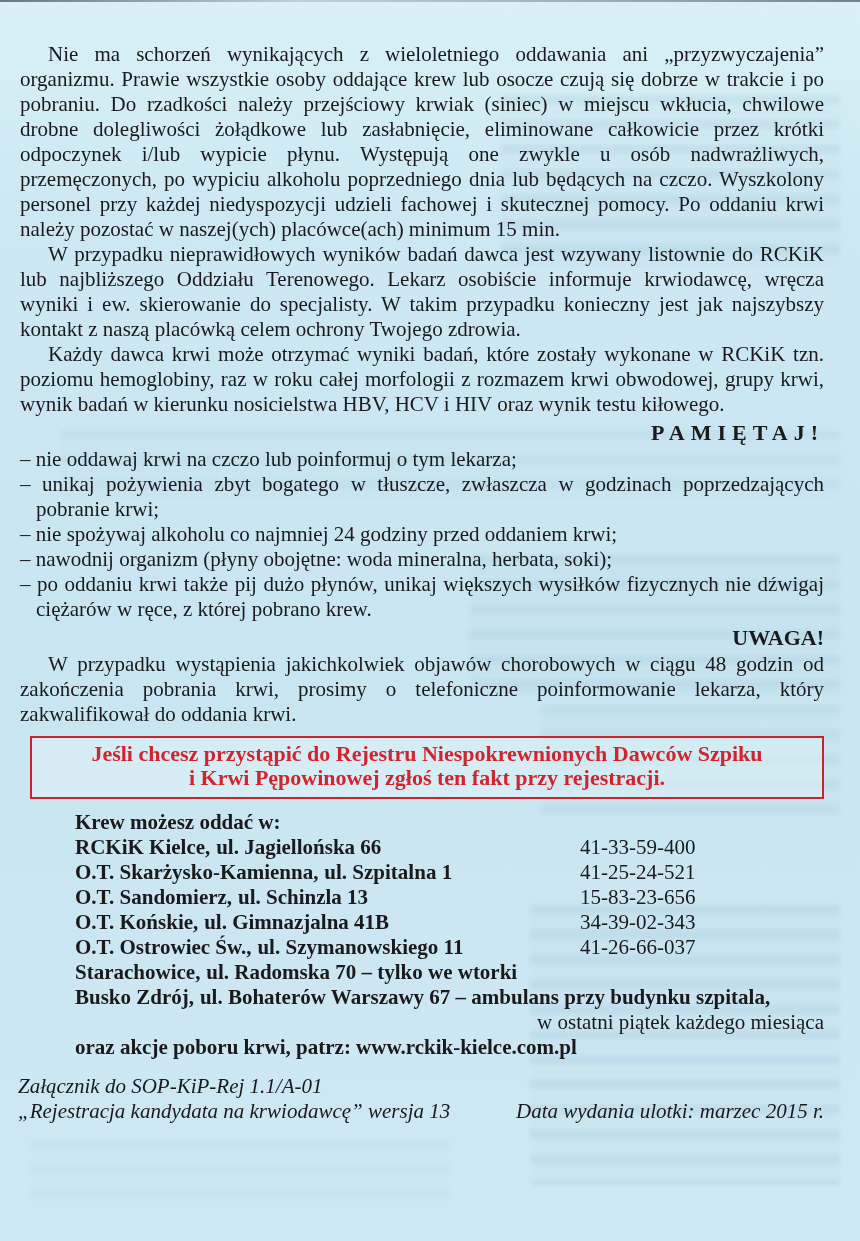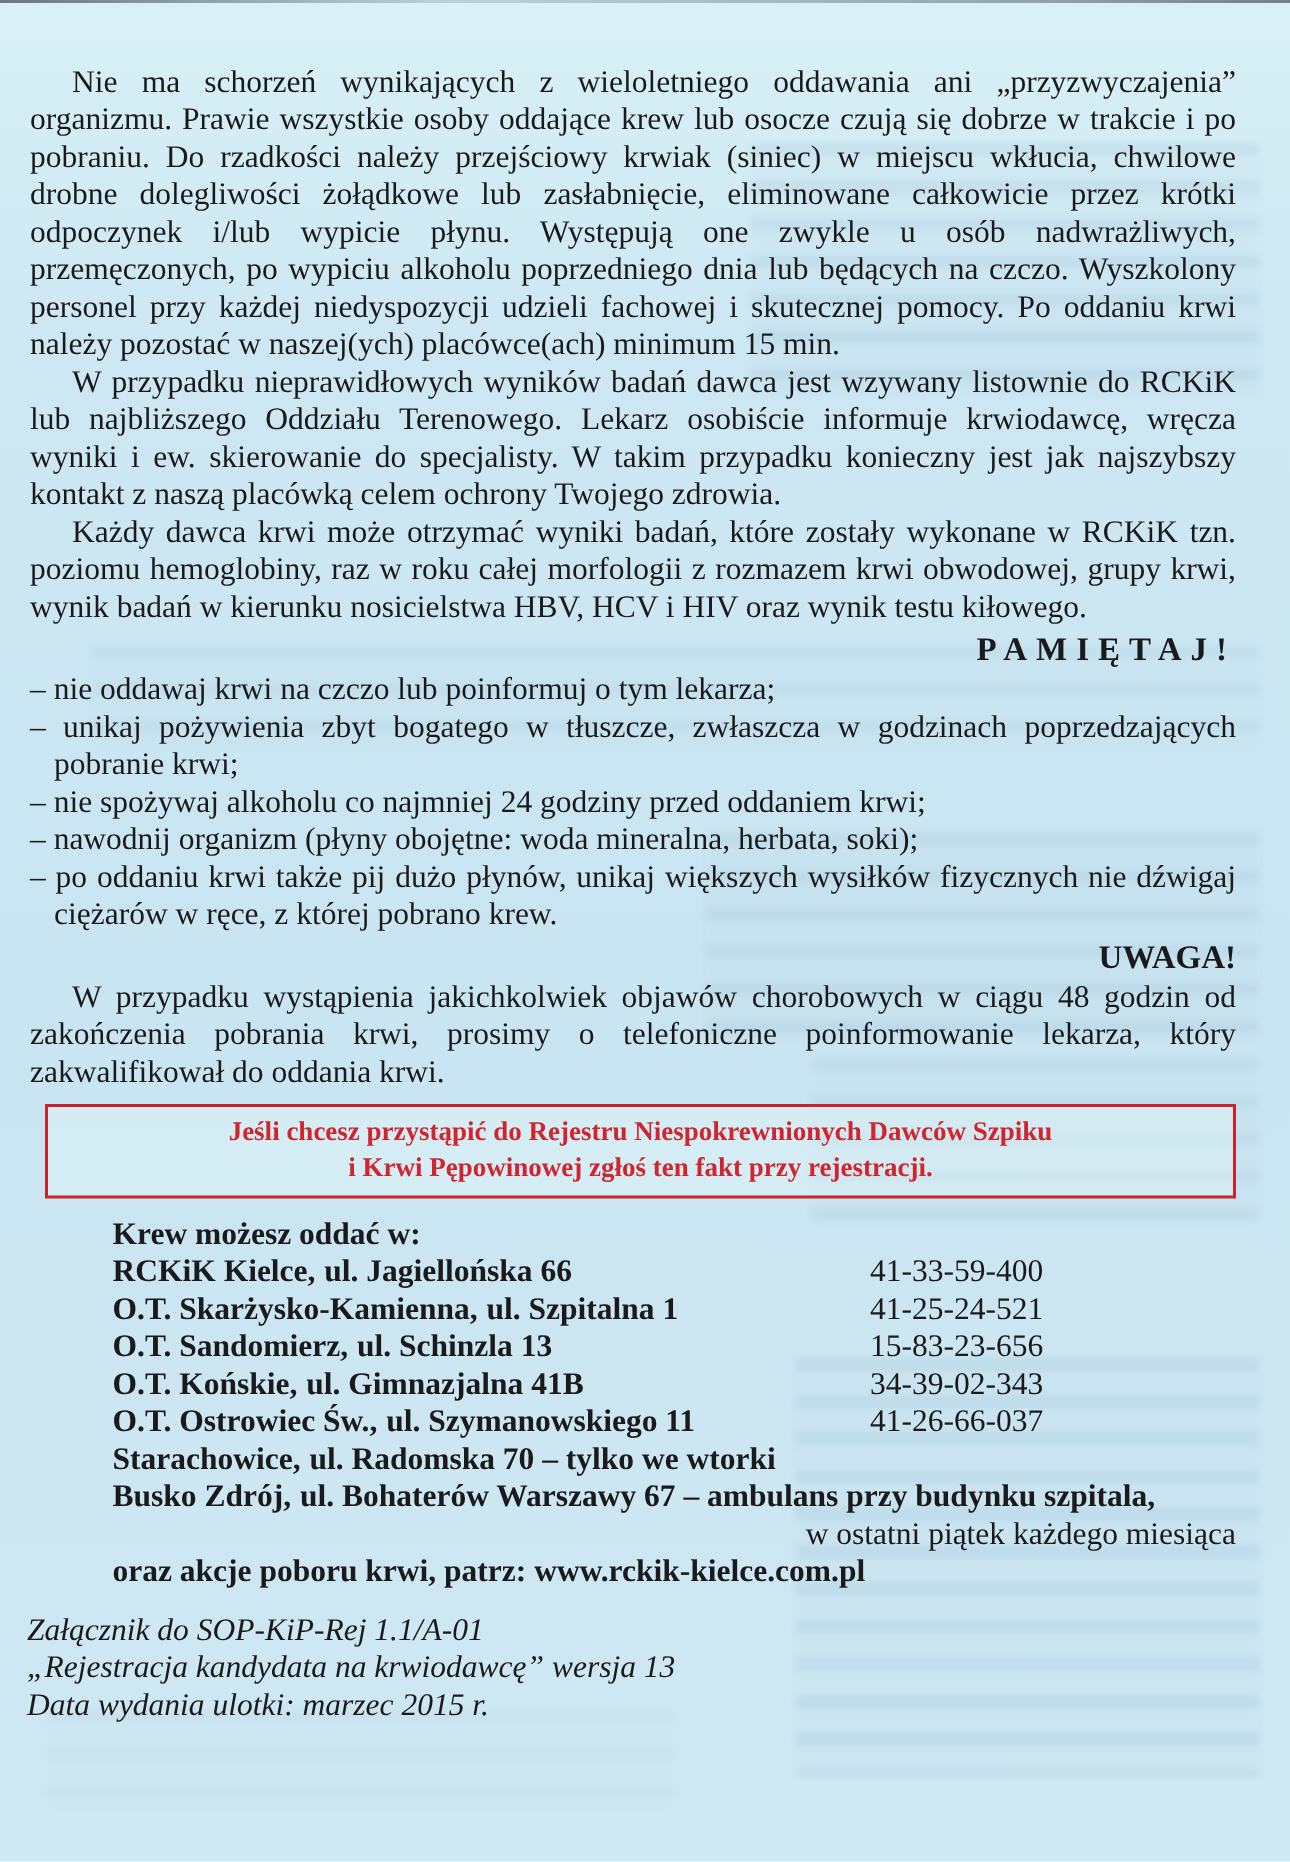--- a/index.html
+++ b/index.html
@@ -42,38 +42,38 @@
   .spread { letter-spacing:6px; }
   .reminder-list { list-style:none; margin:0; padding:0; }
   .reminder-list li { padding-left:16px; text-indent:-16px; }
 
   .notice-box {
     box-sizing:border-box;
     margin:9px 0 0 10px;
     border:2px solid #c9242d;
     padding:4px 10px 7px;
     text-align:center; text-indent:0;
-    font-weight:bold; font-size:18px; line-height:24px;
+    font-weight:bold; font-size:22px; line-height:24px;
     color:#d0252e;
     background: rgba(236,248,250,0.35);
   }
 
   .donation { margin:11px 0 0 55px; text-align:left; }
   .don-header { font-weight:bold; }
   .don-row { display:flex; }
   .don-left { flex:0 0 505px; }
   .don-left.wide { flex:1 1 auto; }
   .don-name { font-weight:bold; }
   .don-addr { margin-left:0.28em;font-weight:bold; }
   .don-phone { flex:1 1 auto; text-align:left; }
   .don-cont { text-align:right; }
   .campaigns { font-weight:bold; }
 
   .footer { margin:14px 0 0 -2px; text-align:left;font-style:italic; }
-  .footer-line2 { display:flex; justify-content:space-between;flex-direction:column; }
+  .footer-line2 { display:flex; justify-content:space-between; }
 </style>
 </head>
 <body>
 
 <div class="top-edge"></div>
 <div class="ghost g1"></div>
 <div class="ghost g2"></div>
 <div class="ghost g3"></div>
 <div class="ghost g4"></div>
 <div class="ghost g5"></div>

